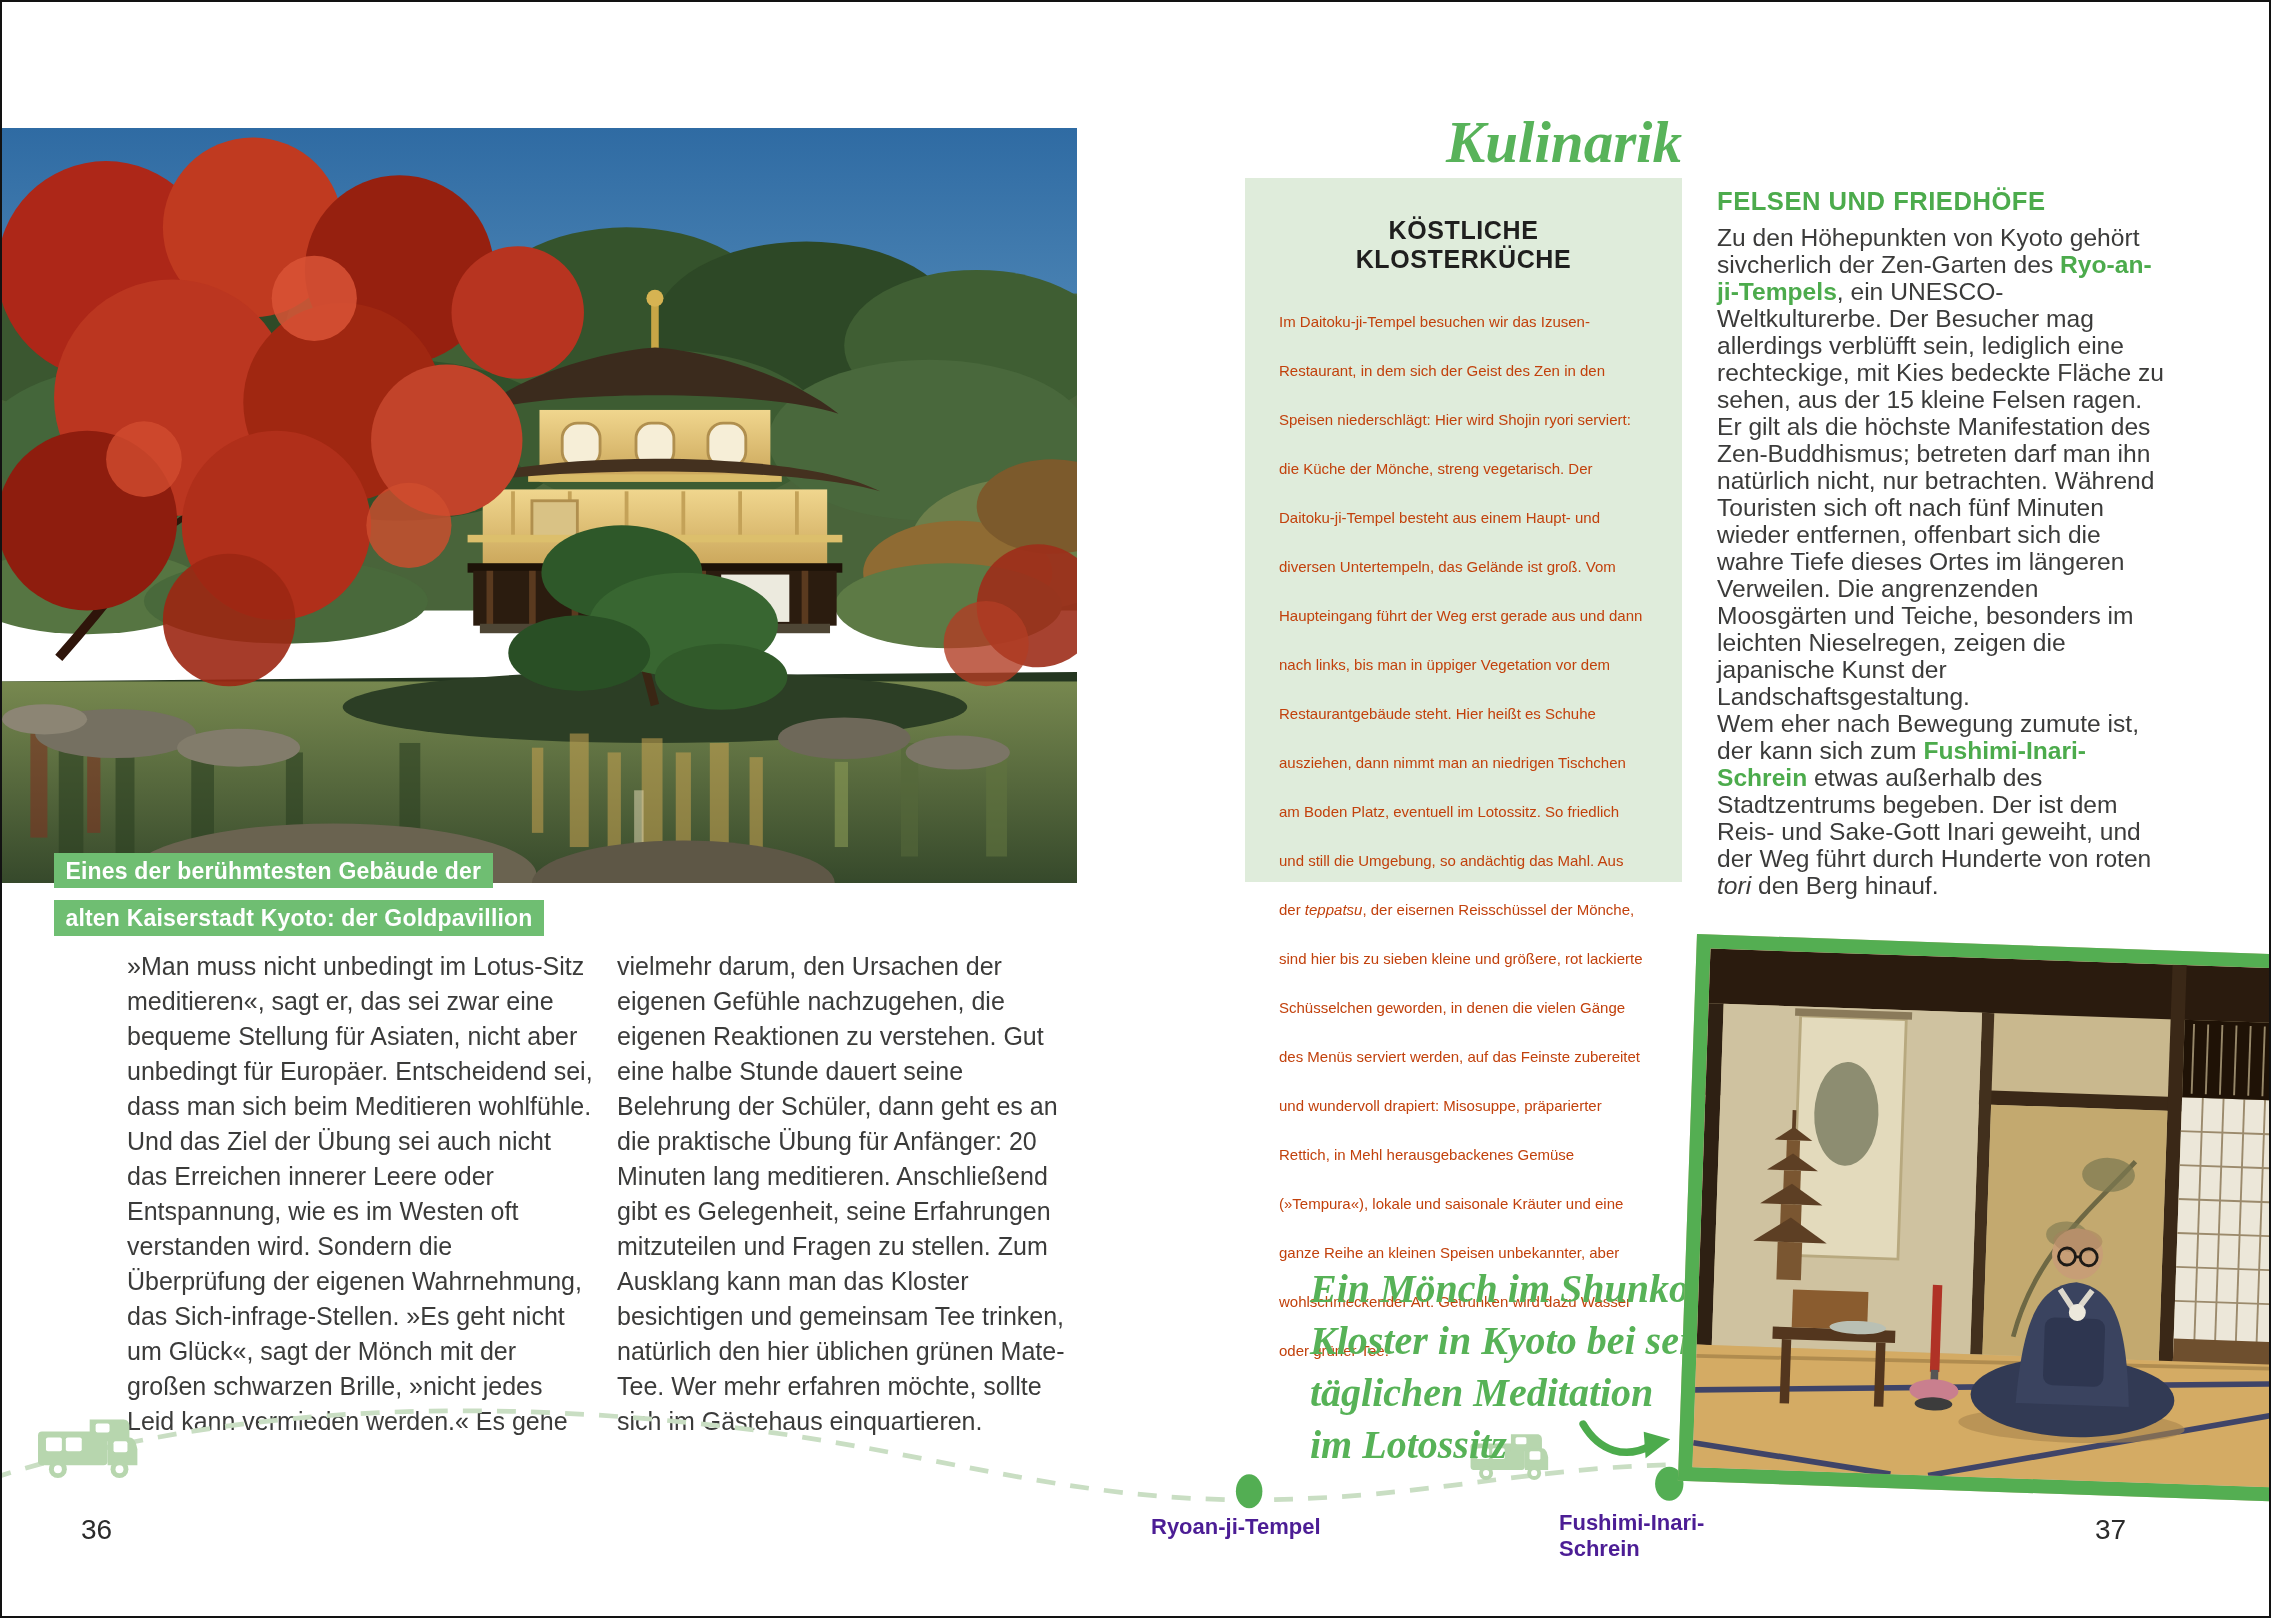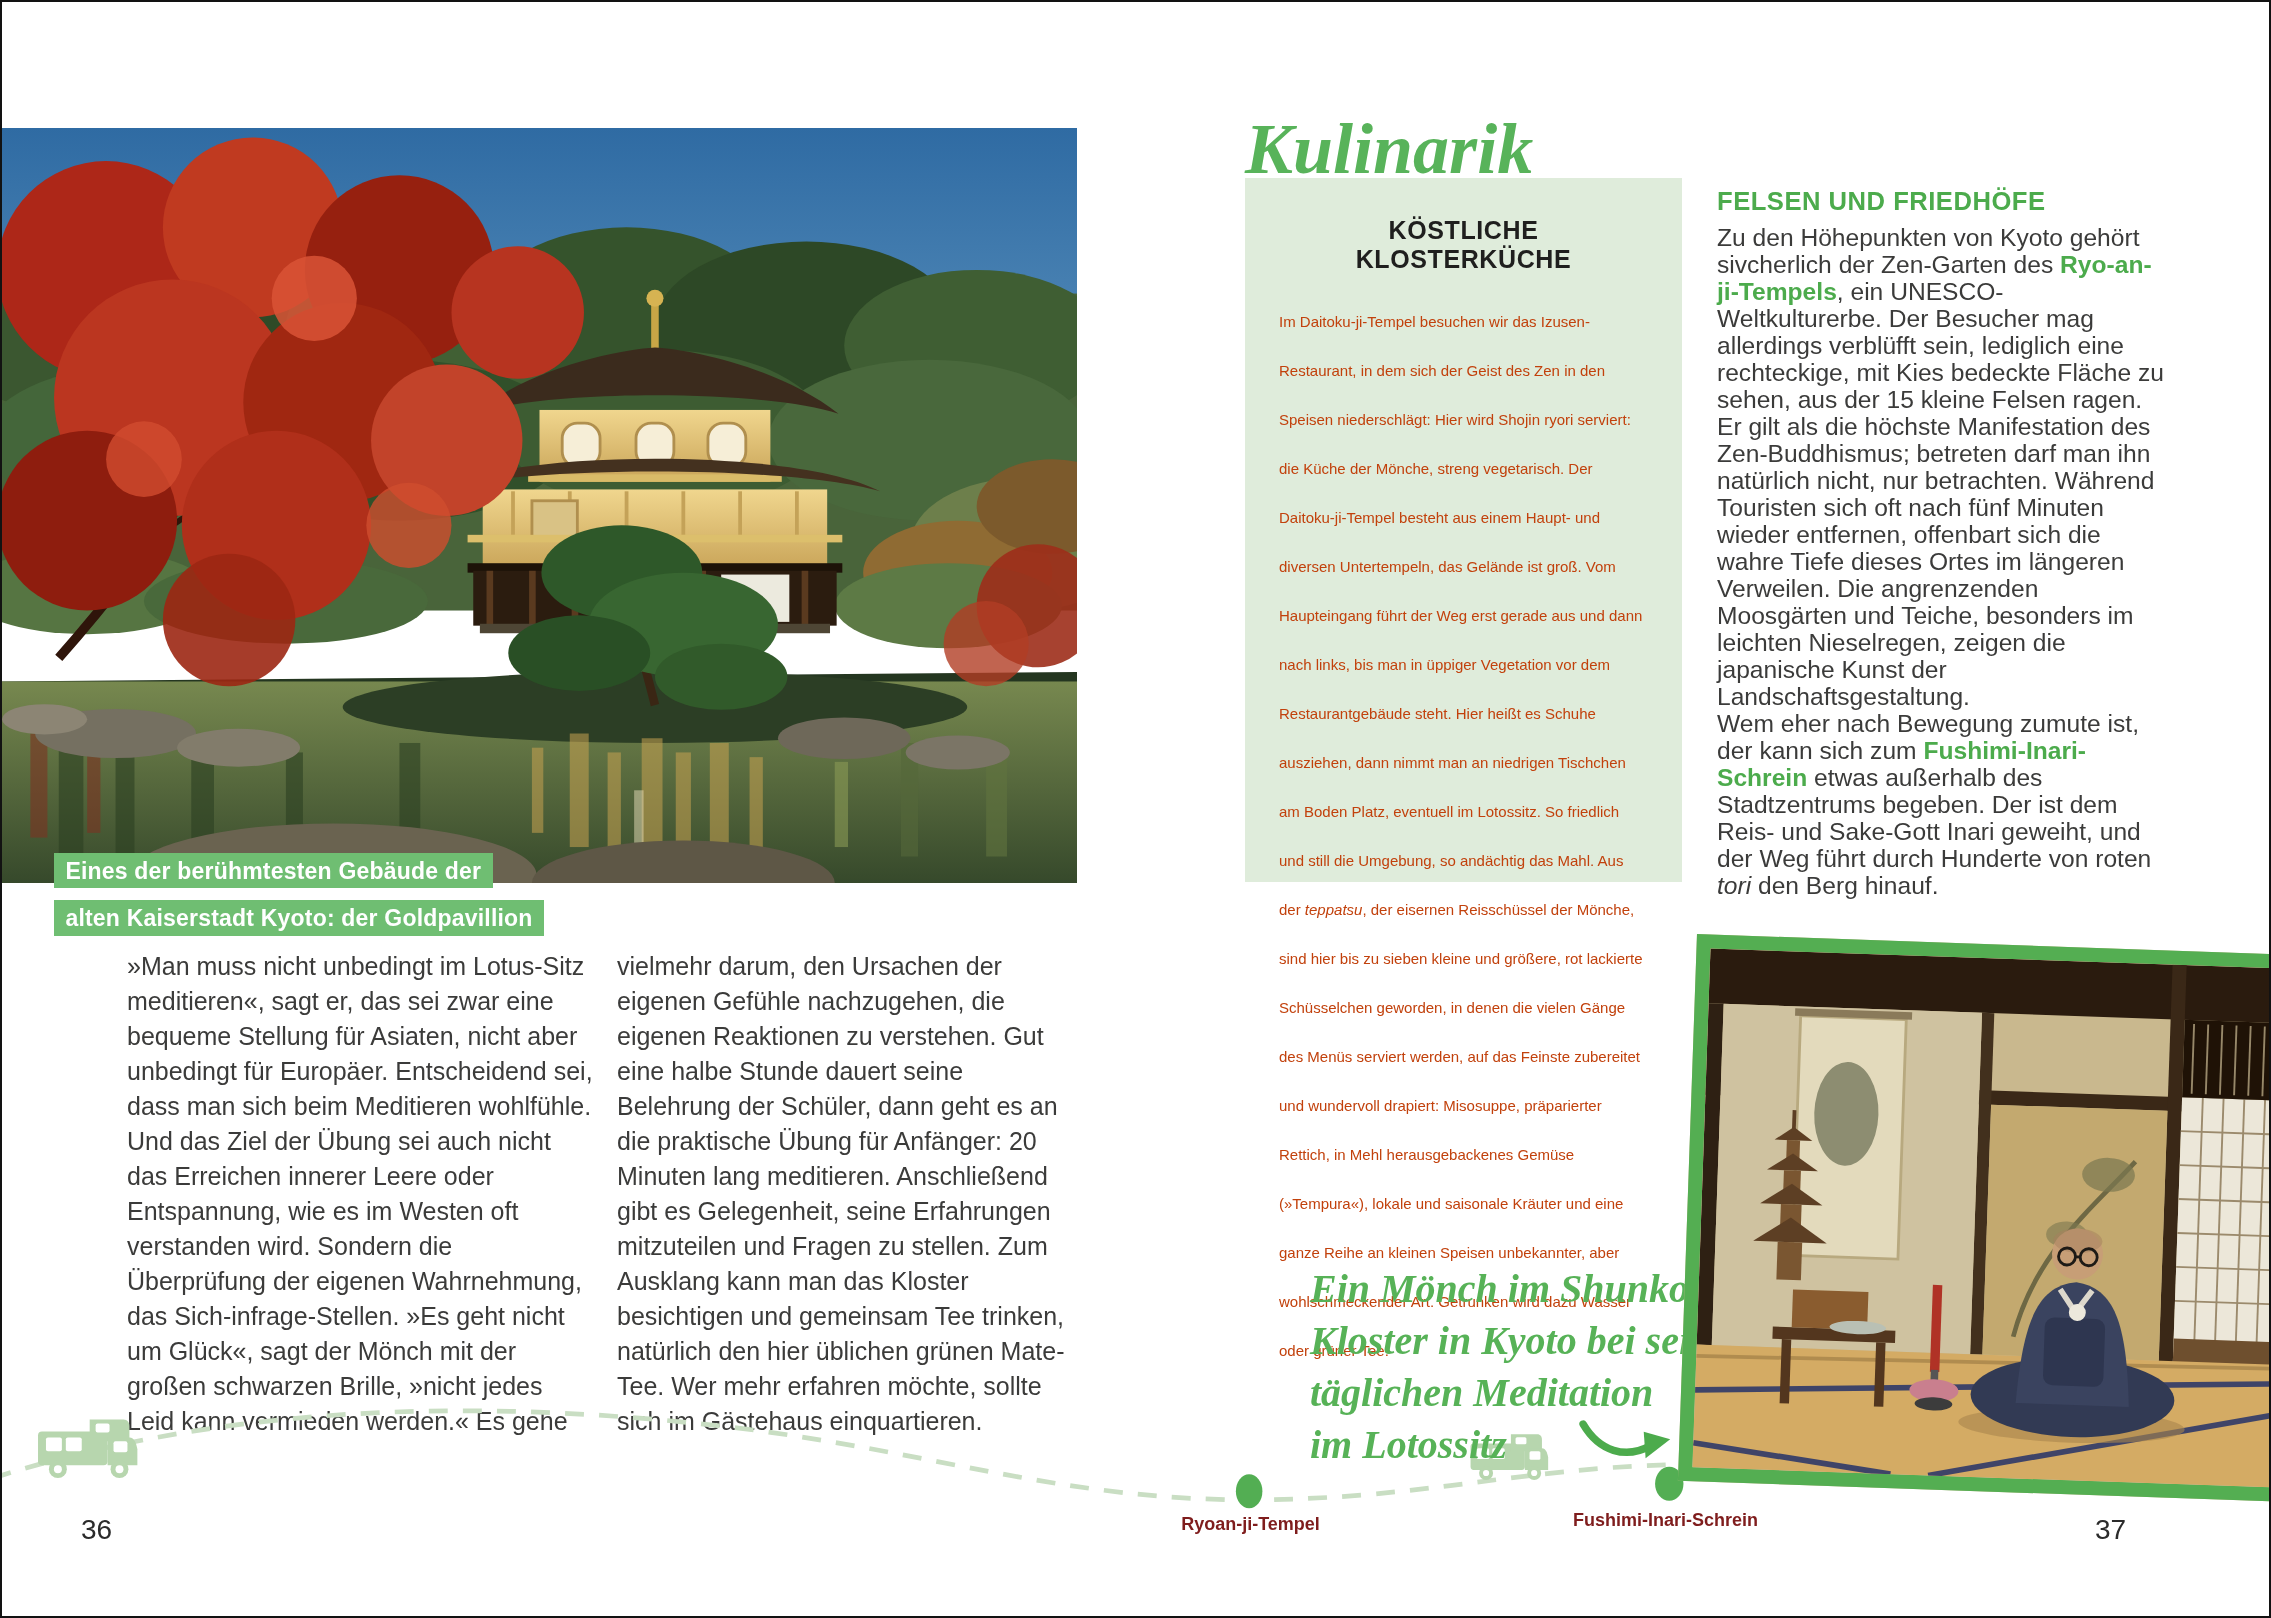--- a/index.html
+++ b/index.html
@@ -14,22 +14,22 @@
   .cap-line{
     display:table;background:#6fbe72;color:#ffffff;font-weight:700;
     font-size:23px;line-height:1;padding:6.6px 11.4px 5.7px;margin-bottom:12px;letter-spacing:0.2px;
   }
   
   .textcol{position:absolute;top:947px;width:467px;}
   .textcol p{margin:0;font-size:25px;line-height:35px;font-weight:400;hyphens:auto;}
   .col1{left:125px;} .col2{left:615px;}
   
   .kulinarik-title{
-    position:absolute;left:1243px;top:106px;width:437px;text-align:left;z-index:2;
-    font-family:cursive;font-style:italic;font-weight:700;font-size:72px;color:#58b35a;
+    position:absolute;left:1243px;top:106px;width:437px;text-align:right;z-index:2;
+    font-family:cursive;font-style:italic;font-weight:700;font-size:59px;color:#58b35a;
   }
   .green-box{
     position:absolute;left:1243px;top:176px;width:437px;height:704px;
     background:#dfecdb;box-sizing:border-box;padding:38px 34px 0;
   }
   .green-box h3{
     margin:0 0 23px;text-align:center;font-size:25px;letter-spacing:0.6px;
     color:#1f1f1e;font-weight:700;
   }
   .green-box .boxtext{font-size:15px;line-height:49px;color:#c2410c;hyphens:auto;}
@@ -47,21 +47,21 @@
   }
   .monk-frame svg{display:block;width:100%;height:100%;}
   
   .script-caption{
     position:absolute;left:1308px;top:1261px;z-index:2;
     font-family:cursive;font-style:italic;font-weight:700;font-size:40px;
     line-height:1.3;color:#57b257;
   }
   
   .route-svg{position:absolute;left:0;top:0;width:2271px;height:1618px;z-index:1;pointer-events:none;}
-  .stop-label{position:absolute;z-index:2;color:#7f1d1d;font-weight:700;font-size:18px;text-align:center;}
+  .stop-label{position:absolute;z-index:2;color:#4c1d95;font-weight:700;font-size:22px;text-align:left;}
   .label-ryoan{left:1149px;top:1512px;width:199px;}
   .label-fushimi{left:1557px;top:1508px;width:213px;}
   .page-num{position:absolute;z-index:3;font-size:28px;color:#2b2b2b;}
   .num-left{left:79px;top:1512px;}
   .num-right{left:2093px;top:1512px;}
 </style>
 </head>
 <body>
 
 <div class="page">

